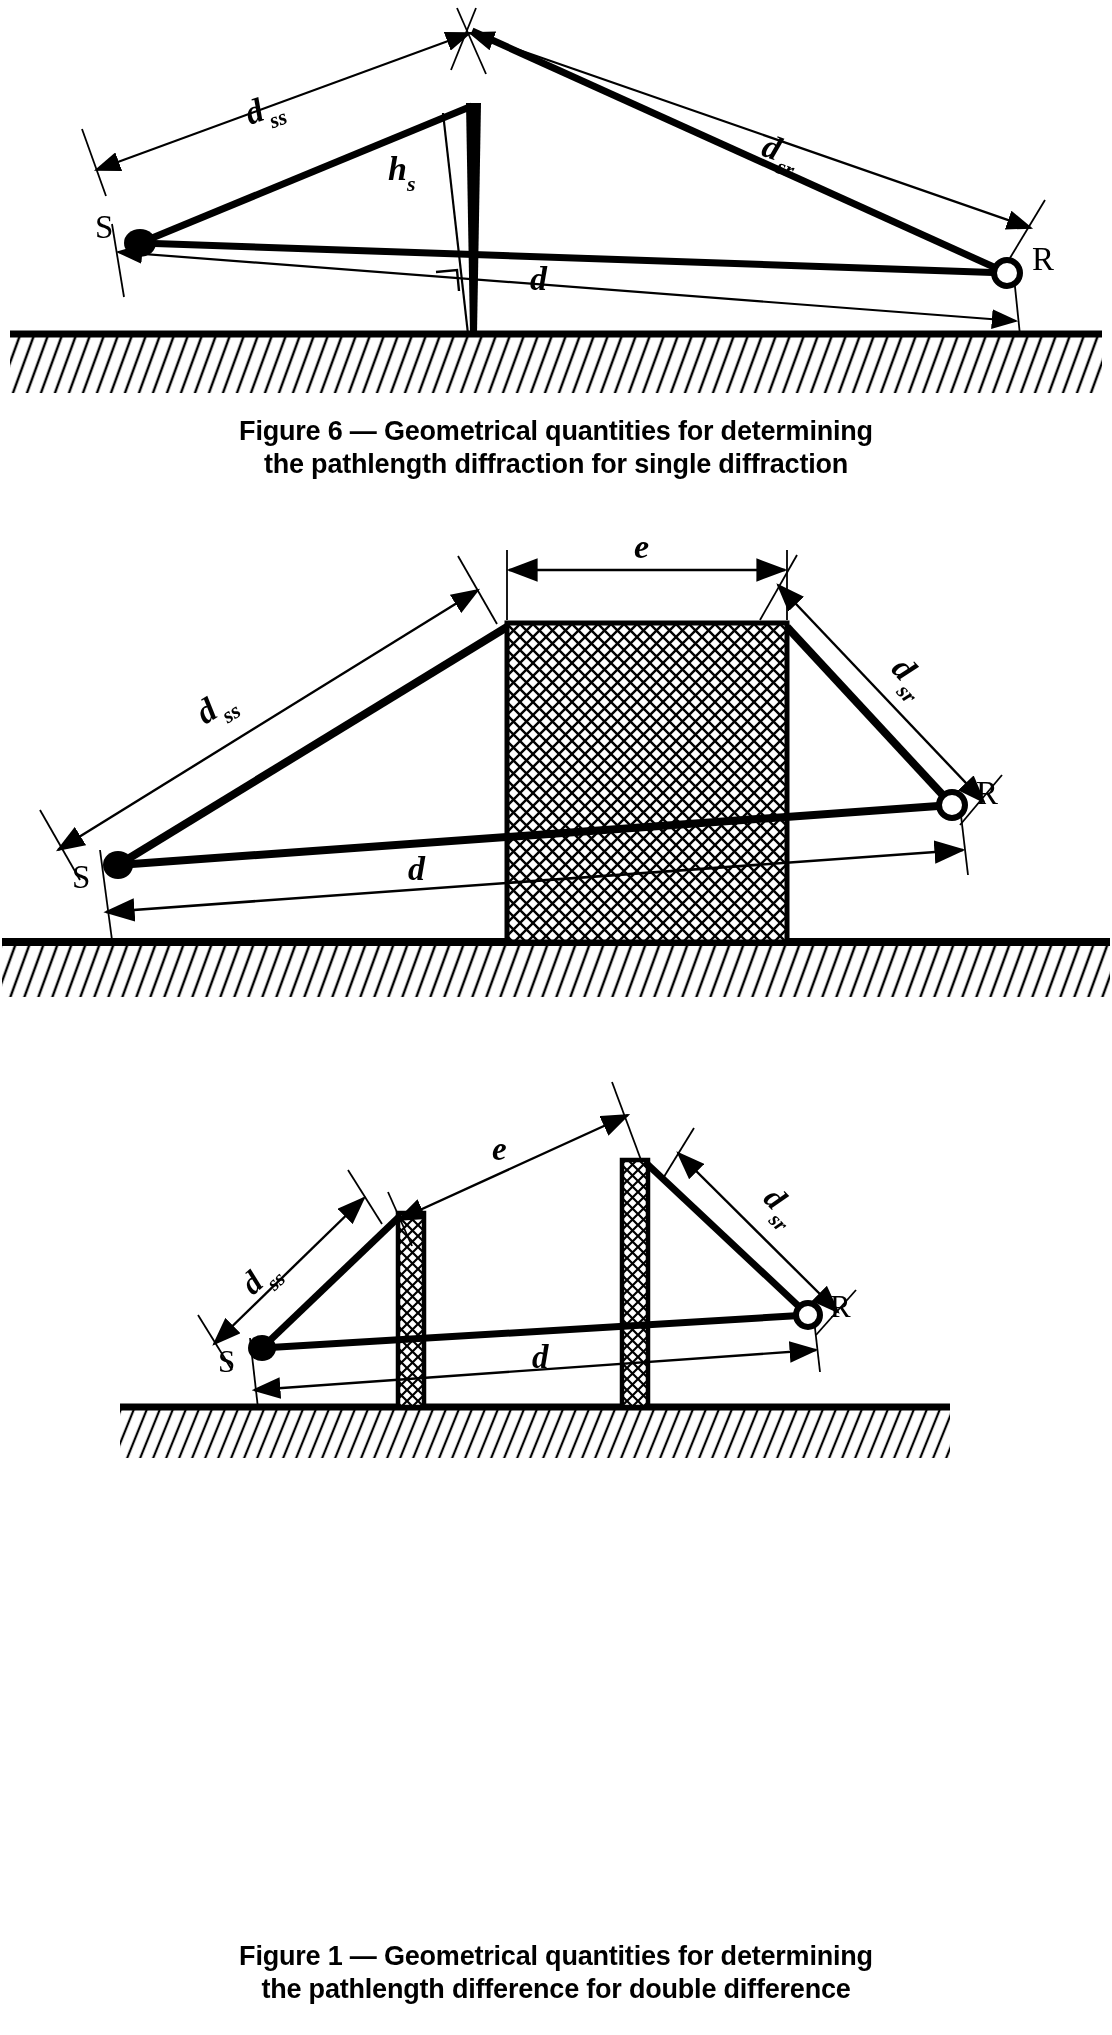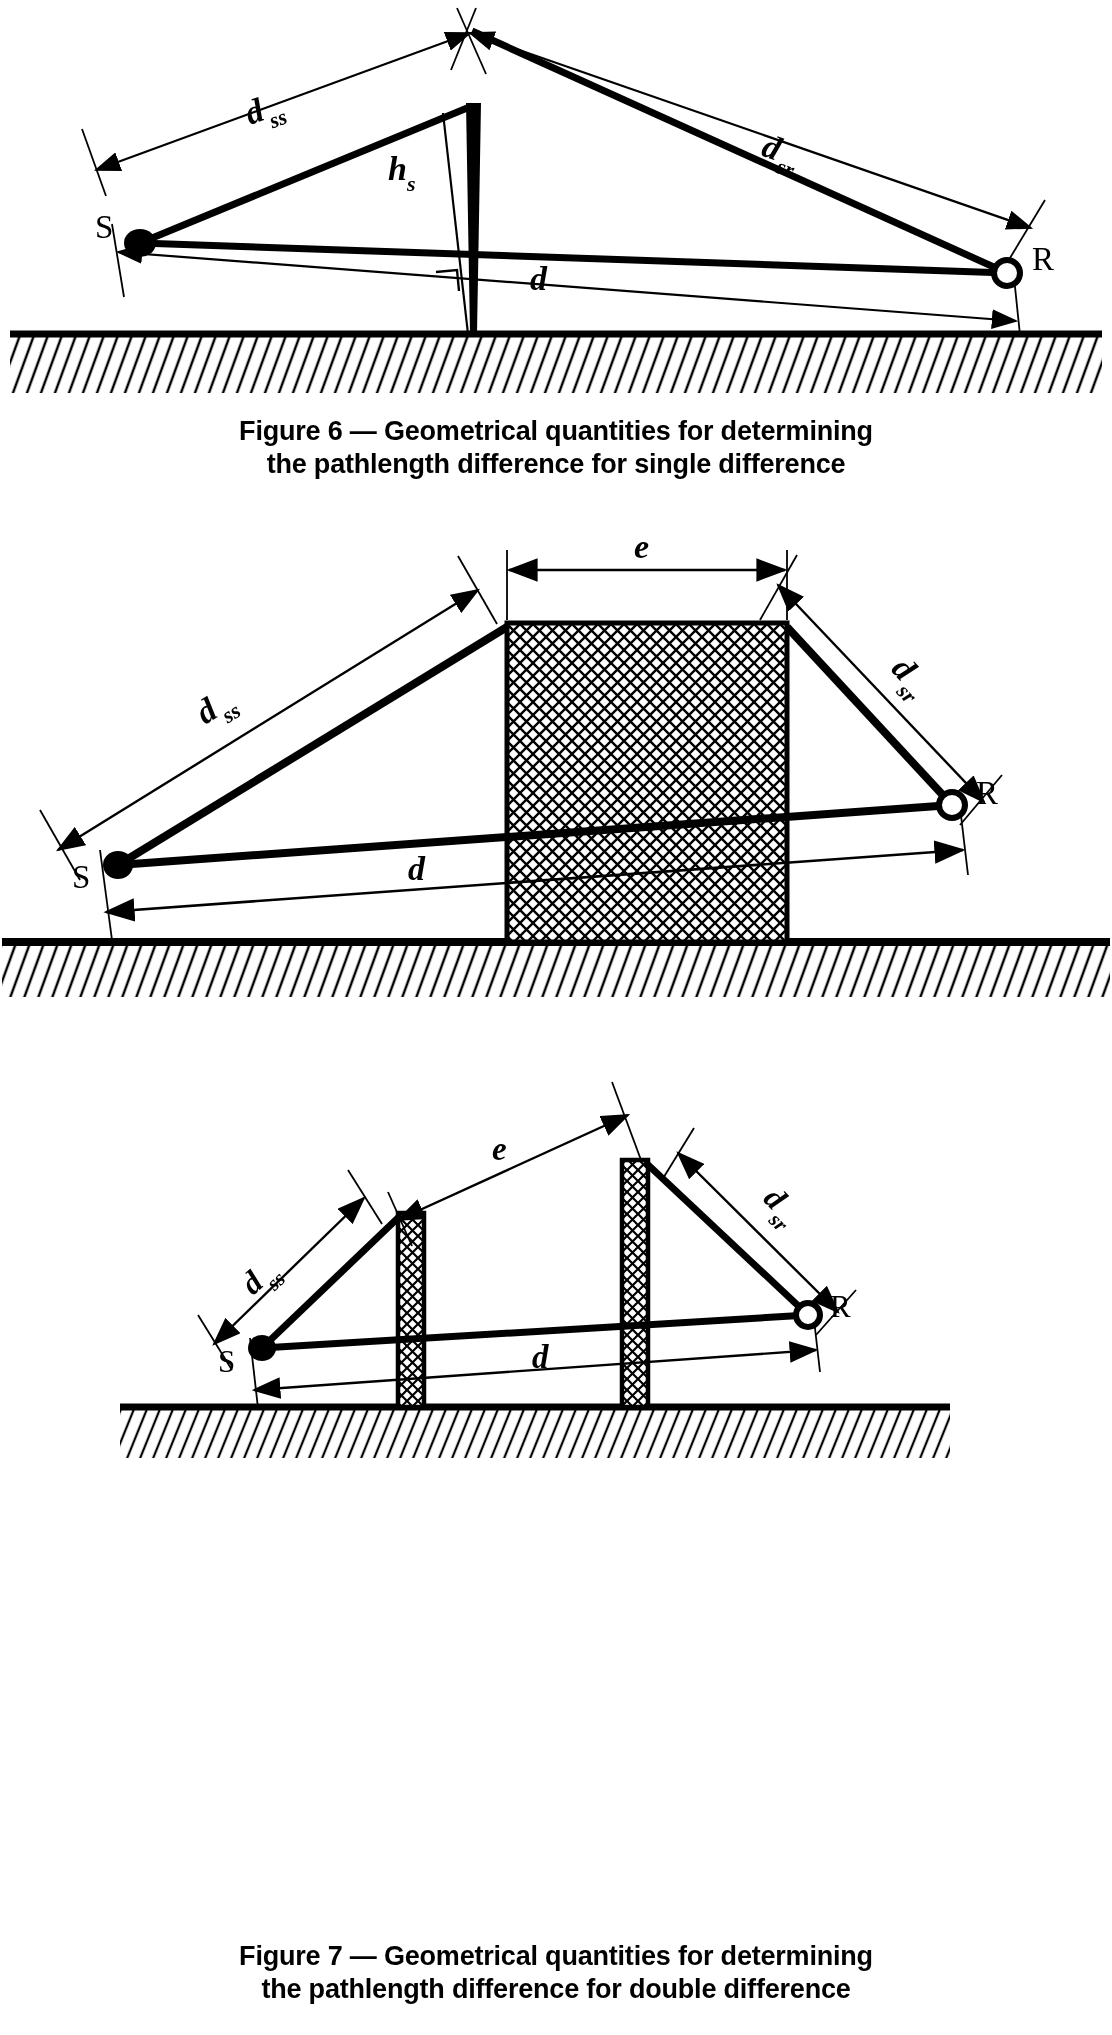--- a/index.html
+++ b/index.html
@@ -128,21 +128,21 @@
         <text x="0" y="0" font-family="Liberation Serif, serif" font-style="italic" font-size="34" font-weight="bold" fill="#000">h</text>
         <text x="19" y="11" font-family="Liberation Serif, serif" font-style="italic" font-size="22" font-weight="bold" fill="#000">s</text>
       </g>
 
       <text x="530" y="290" font-family="Liberation Serif, serif" font-style="italic" font-size="34" font-weight="bold" fill="#000">d</text>
     </svg>
   </div>
 
   <div class="caption" style="top:415px;">
     <span class="cl">Figure 6 — Geometrical quantities for determining</span>
-    <span class="cl2">the pathlength difference for single difference</span>
+    <span class="cl2">the pathlength diffraction for single diffraction</span>
   </div>
 
   <div class="fig" style="top:520px;height:490px;">
     <svg width="1112" height="490" viewBox="0 0 1112 490" xmlns="http://www.w3.org/2000/svg">
       <defs>
         <pattern id="groundHatchM" width="14" height="44" patternUnits="userSpaceOnUse" patternTransform="skewX(-20)">
           <rect width="14" height="44" fill="#ffffff"></rect>
           <line x1="2" y1="0" x2="2" y2="44" stroke="#000" stroke-width="2.6"></line>
         </pattern>
         <pattern id="crossHatchM" width="13" height="13" patternUnits="userSpaceOnUse">
@@ -307,17 +307,17 @@
       <text x="218" y="312" font-family="Liberation Serif, serif" font-size="31" fill="#000">S</text>
 
       <g>
         <circle cx="808" cy="255" r="12" fill="#ffffff" stroke="#000" stroke-width="6"></circle>
       </g>
       <text x="830" y="257" font-family="Liberation Serif, serif" font-size="31" fill="#000">R</text>
     </svg>
   </div>
 
   <div class="caption" style="top:1940px;">
-    <span class="cl">Figure 7 — Geometrical quantities for determining</span>
+    <span class="cl">Figure 1 — Geometrical quantities for determining</span>
     <span class="cl2">the pathlength difference for double difference</span>
   </div>
 
 </div>
 
 </body></html>

